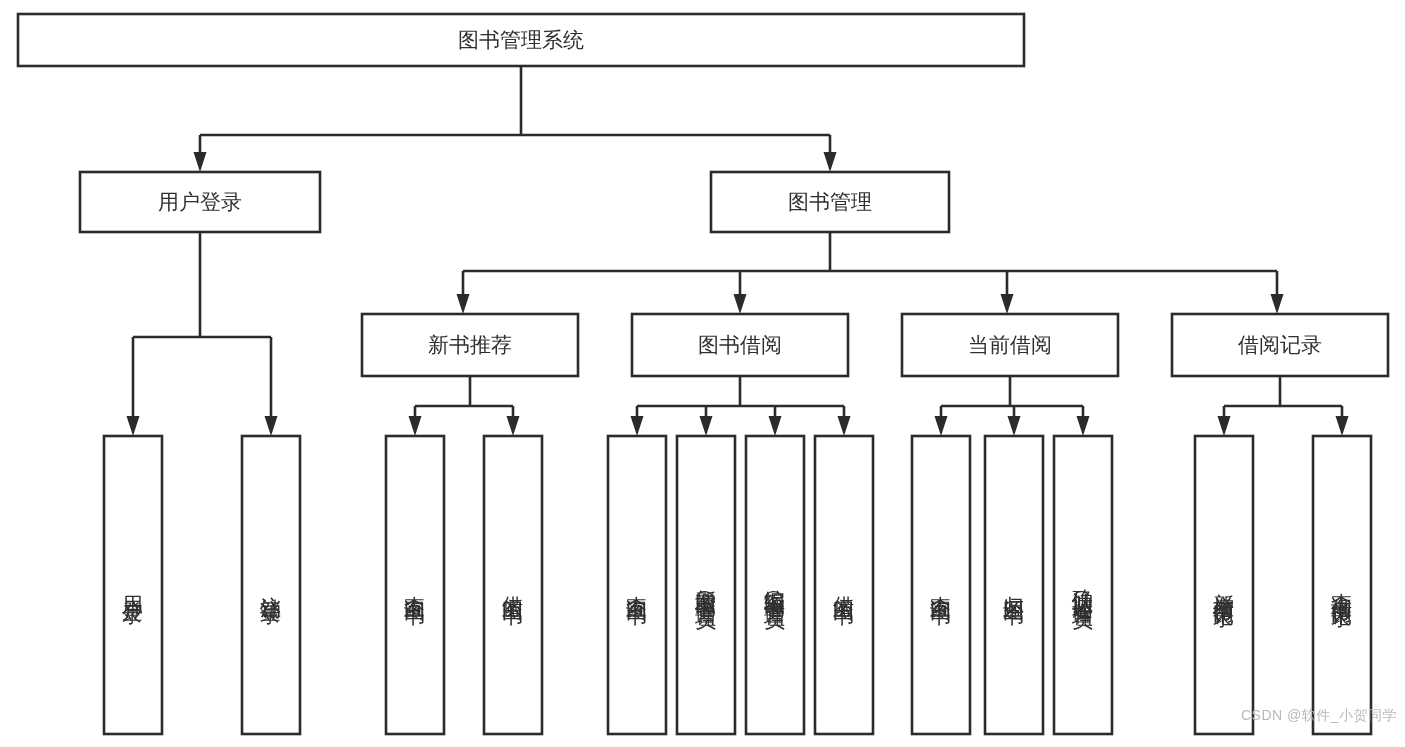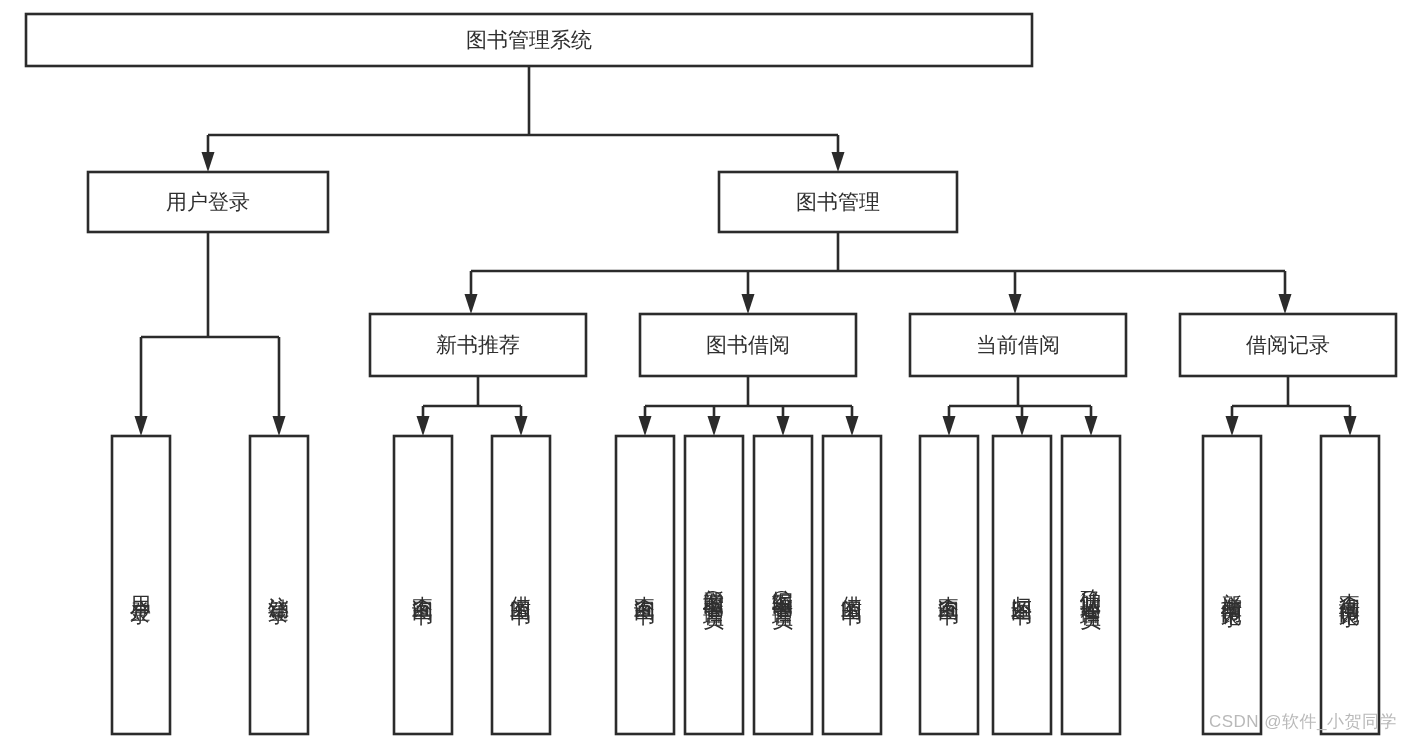--- a/index.html
+++ b/index.html
@@ -9,21 +9,21 @@
   }
   body {
     width: 1405px;
     height: 747px;
     position: relative;
     overflow: hidden;
     font-family: "Liberation Sans", "DejaVu Sans", sans-serif;
   }
   #diagram-root {
     position: absolute;
-    left: 8px;
+    left: 0;
     top: 0;
     width: 1317px;
     height: 747px;
   }
   .node-box {
     fill: #ffffff;
     stroke: #2b2b2b;
     stroke-width: 2.6;
   }
   .connector {
@@ -56,23 +56,23 @@
     color: #2f2f2f;
     font-family: "Liberation Sans", "DejaVu Sans", sans-serif;
     font-size: 21px;
     line-height: 1;
     white-space: nowrap;
     pointer-events: none;
   }
   #watermark {
     position: absolute;
     right: 8px;
-    bottom: 14px;
+    bottom: 22px;
     color: #b9b9b9;
-    font-size: 17px;
+    font-size: 14px;
     font-family: "Liberation Sans", "DejaVu Sans", sans-serif;
     letter-spacing: 0.5px;
     user-select: none;
   }
 </style>
 </head>
 <body>
 
 <div id="diagram-root">
   <svg id="diagram-svg" width="1405" height="747" viewBox="0 0 1405 747" xmlns="http://www.w3.org/2000/svg">

